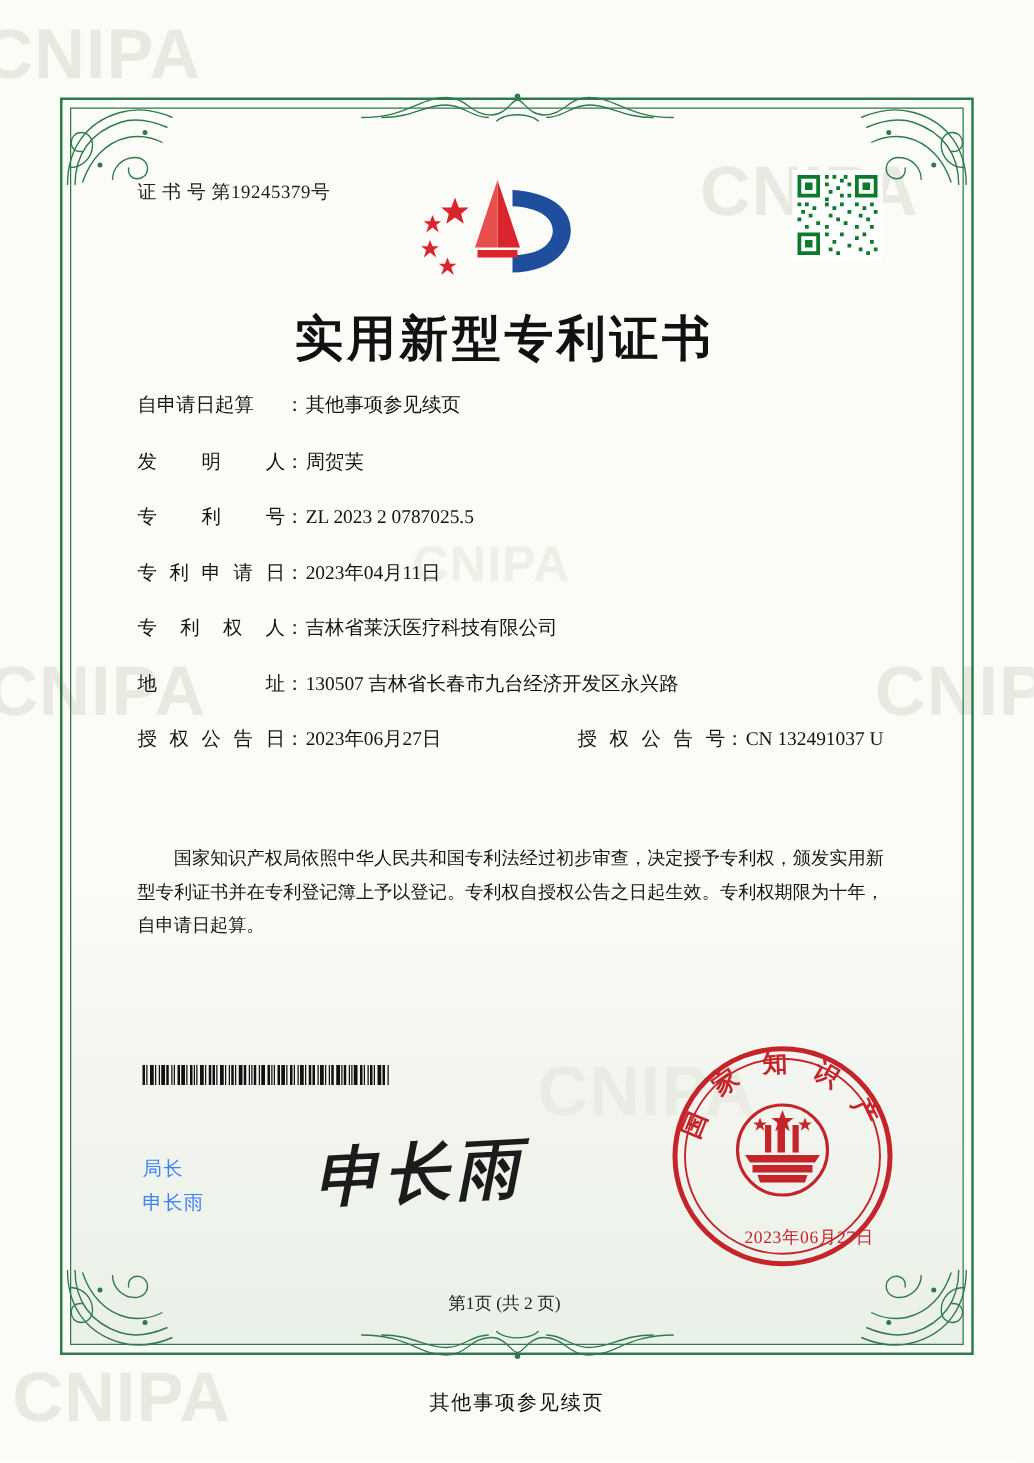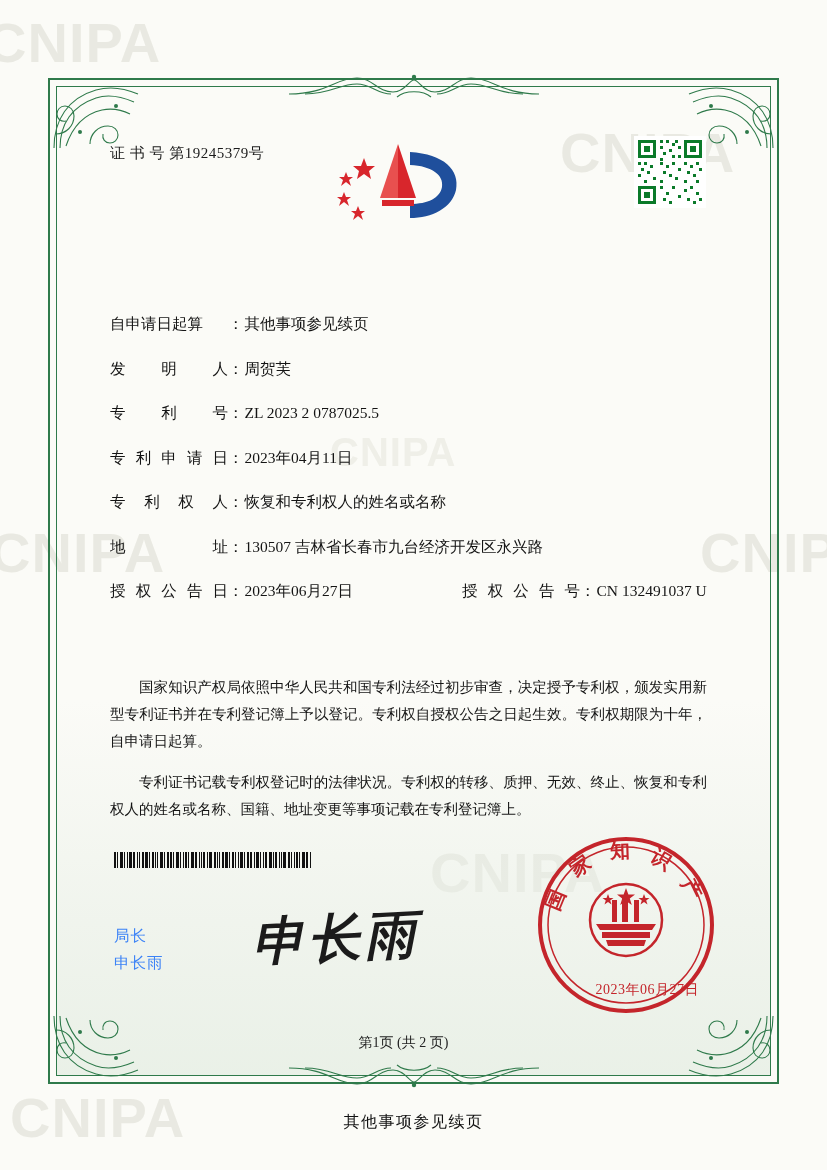--- a/index.html
+++ b/index.html
@@ -444,20 +444,21 @@
 
         <g fill="#d8262c">
           <polygon points="40,20 43,28 51,28 45,33 47,41 40,36 33,41 35,33 29,28 37,28"></polygon>
           <polygon points="22,34 24,39 29,39 25,42 27,48 22,44 17,48 19,42 15,39 20,39"></polygon>
           <polygon points="20,54 22,59 27,59 23,62 25,68 20,64 15,68 17,62 13,59 18,59"></polygon>
           <polygon points="34,68 36,73 41,73 37,76 39,82 34,78 29,82 31,76 27,73 32,73"></polygon>
         </g>
       </svg>
     </div>
 
+    <div class="title">实用新型专利证书</div>
 
     <div class="fields">
 
       <div class="field">
         <div class="f-label">
           <span>自申请日起算</span>
         </div>
         <div class="f-colon">：</div>
         <div class="f-value">其他事项参见续页</div>
       </div>
@@ -495,21 +496,21 @@
       </div>
 
       <div class="field">
         <div class="f-label">
           <span>专</span>
           <span>利</span>
           <span>权</span>
           <span>人</span>
         </div>
         <div class="f-colon">：</div>
-        <div class="f-value">恢复和专利权人的姓名或名称</div>
+        <div class="f-value">吉林省莱沃医疗科技有限公司</div>
       </div>
 
       <div class="field">
         <div class="f-label">
           <span>地</span>
           <span>址</span>
         </div>
         <div class="f-colon">：</div>
         <div class="f-value">130507 吉林省长春市九台经济开发区永兴路</div>
       </div>
@@ -536,21 +537,20 @@
           </div>
           <div class="f-colon">：</div>
           <div>CN 132491037 U</div>
         </div>
       </div>
 
     </div>
 
     <div class="paras">
       <p>国家知识产权局依照中华人民共和国专利法经过初步审查，决定授予专利权，颁发实用新型专利证书并在专利登记簿上予以登记。专利权自授权公告之日起生效。专利权期限为十年，自申请日起算。</p>
-      <p>专利证书记载专利权登记时的法律状况。专利权的转移、质押、无效、终止、恢复和专利权人的姓名或名称、国籍、地址变更等事项记载在专利登记簿上。</p>
     </div>
 
     <div class="barcode">
       <i style="width:2px"></i>
         <i style="width:1px"></i>
         <i style="width:3px"></i>
         <i style="width:1px"></i>
       <i style="width:1px"></i>
         <i style="width:3px"></i>
         <i style="width:2px"></i>

